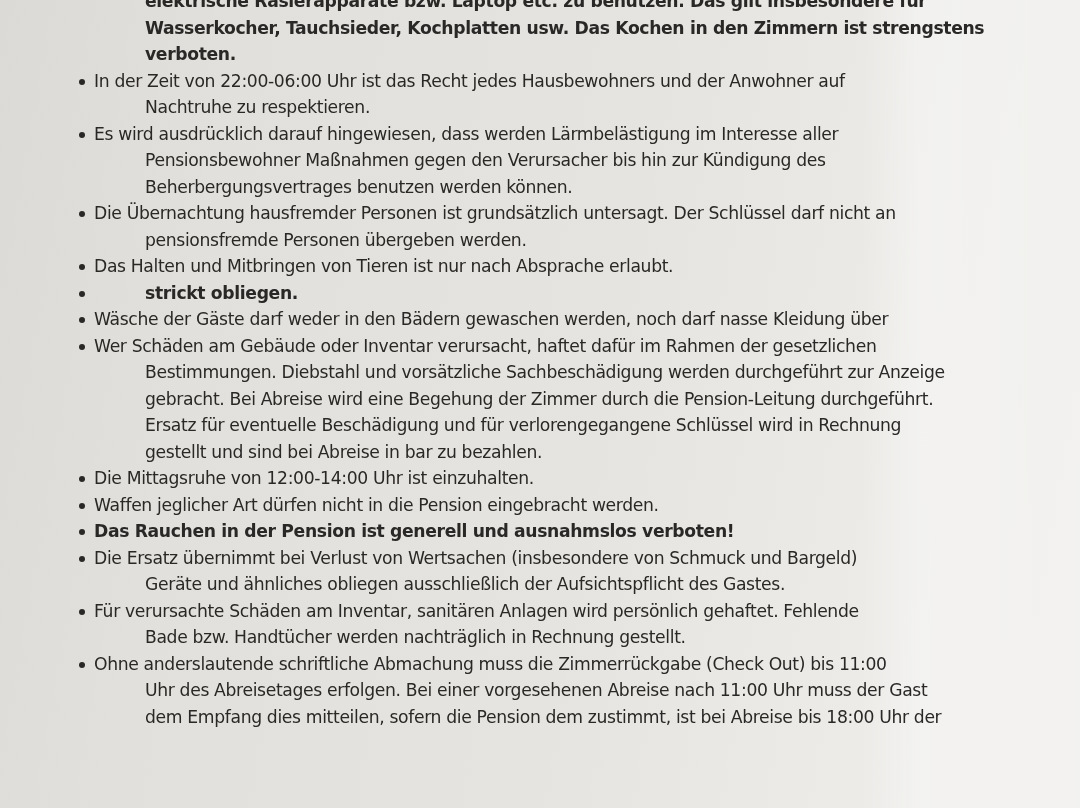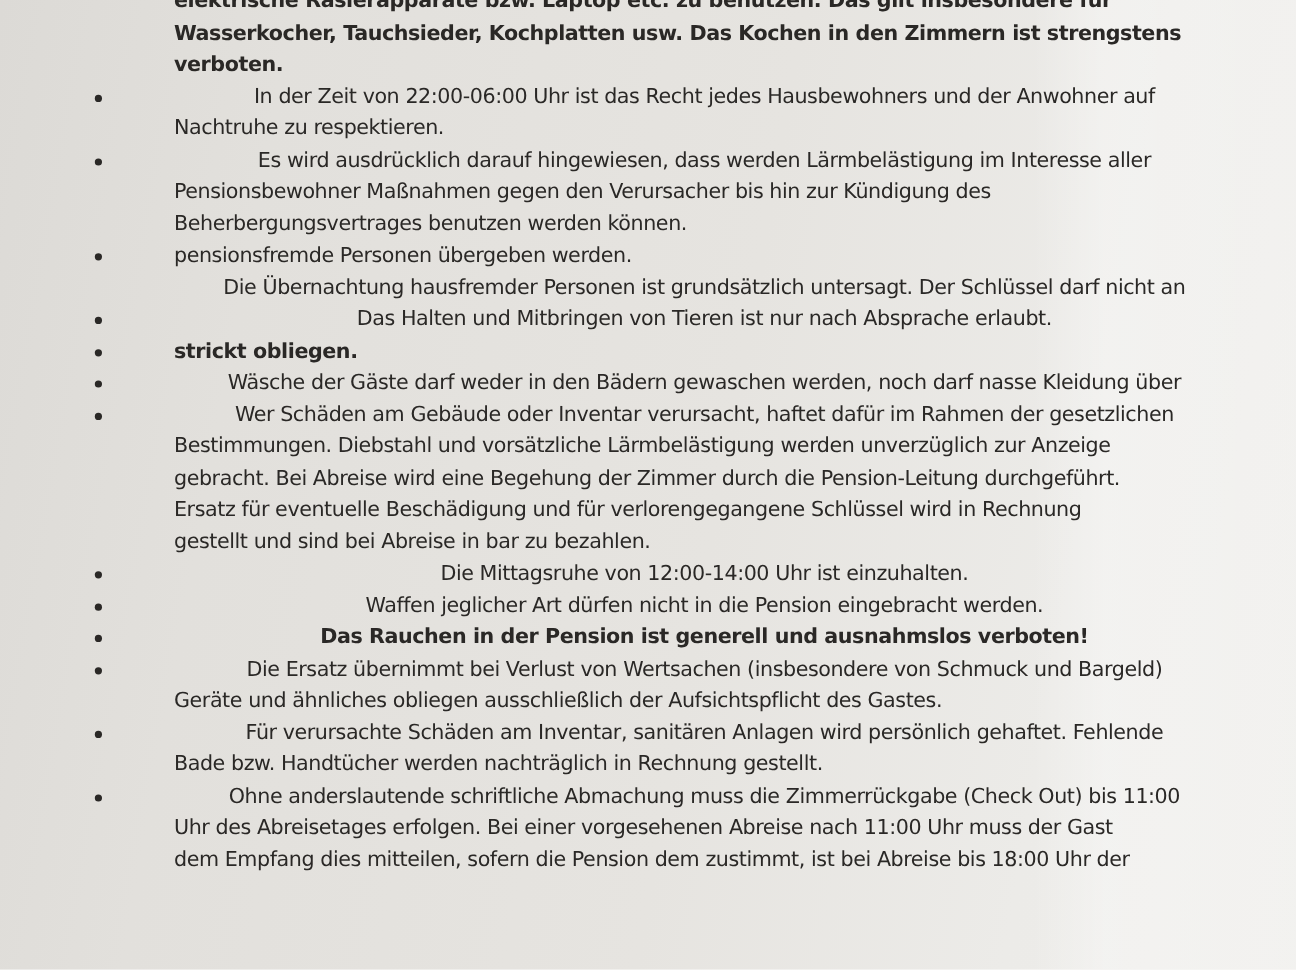--- a/index.html
+++ b/index.html
@@ -35,21 +35,21 @@
       margin: 0;
     }
     .line {
       display: block;
       height: 26.5px;
       line-height: 26.5px;
       font-size: 17.2px;
       letter-spacing: -0.35px;
       white-space: nowrap;
     }
-    .line.first { padding-left: 94px; text-align: center; }
+    .line.first { padding-left: 94px; }
     .line.cont { padding-left: 145px; }
     .bullet {
       position: absolute;
       left: 79px;
       top: 11px;
       width: 6px;
       height: 6px;
       border-radius: 50%;
       background: #2a2826;
     }
@@ -76,43 +76,43 @@
 
   <div class="item">
     <span class="bullet"></span>
     <span class="line first">Es wird ausdrücklich darauf hingewiesen, dass werden Lärmbelästigung im Interesse aller</span>
     <span class="line cont">Pensionsbewohner Maßnahmen gegen den Verursacher bis hin zur Kündigung des</span>
     <span class="line cont">Beherbergungsvertrages benutzen werden können.</span>
   </div>
 
   <div class="item">
     <span class="bullet"></span>
+    <span class="line first">Die Übernachtung hausfremder Personen ist grundsätzlich untersagt. Der Schlüssel darf nicht an</span>
     <span class="line cont">pensionsfremde Personen übergeben werden.</span>
-    <span class="line first">Die Übernachtung hausfremder Personen ist grundsätzlich untersagt. Der Schlüssel darf nicht an</span>
   </div>
 
   <div class="item">
     <span class="bullet"></span>
     <span class="line first">Das Halten und Mitbringen von Tieren ist nur nach Absprache erlaubt.</span>
   </div>
 
   <div class="item bold">
     <span class="bullet"></span>
     <span class="line cont">strickt obliegen.</span>
   </div>
 
   <div class="item">
     <span class="bullet"></span>
     <span class="line first">Wäsche der Gäste darf weder in den Bädern gewaschen werden, noch darf nasse Kleidung über</span>
   </div>
 
   <div class="item">
     <span class="bullet"></span>
     <span class="line first">Wer Schäden am Gebäude oder Inventar verursacht, haftet dafür im Rahmen der gesetzlichen</span>
-    <span class="line cont">Bestimmungen. Diebstahl und vorsätzliche Lärmbelästigung werden unverzüglich zur Anzeige</span>
+    <span class="line cont">Bestimmungen. Diebstahl und vorsätzliche Sachbeschädigung werden durchgeführt zur Anzeige</span>
     <span class="line cont">gebracht. Bei Abreise wird eine Begehung der Zimmer durch die Pension-Leitung durchgeführt.</span>
     <span class="line cont">Ersatz für eventuelle Beschädigung und für verlorengegangene Schlüssel wird in Rechnung</span>
     <span class="line cont">gestellt und sind bei Abreise in bar zu bezahlen.</span>
   </div>
 
   <div class="item">
     <span class="bullet"></span>
     <span class="line first">Die Mittagsruhe von 12:00-14:00 Uhr ist einzuhalten.</span>
   </div>
 

